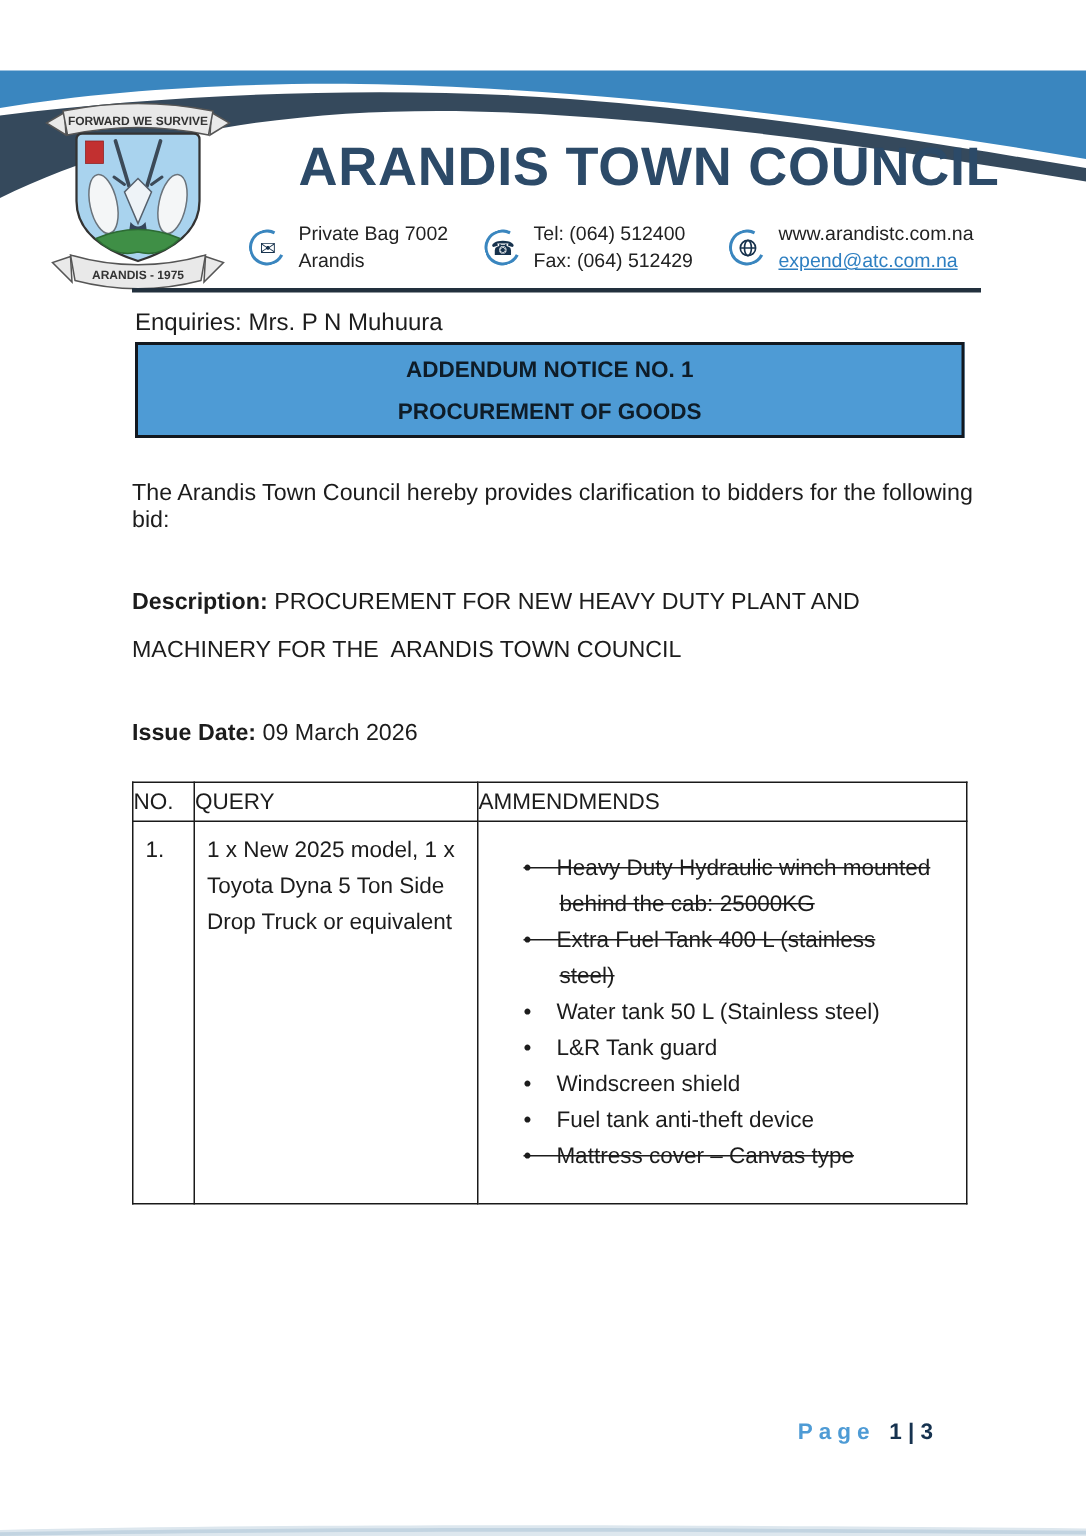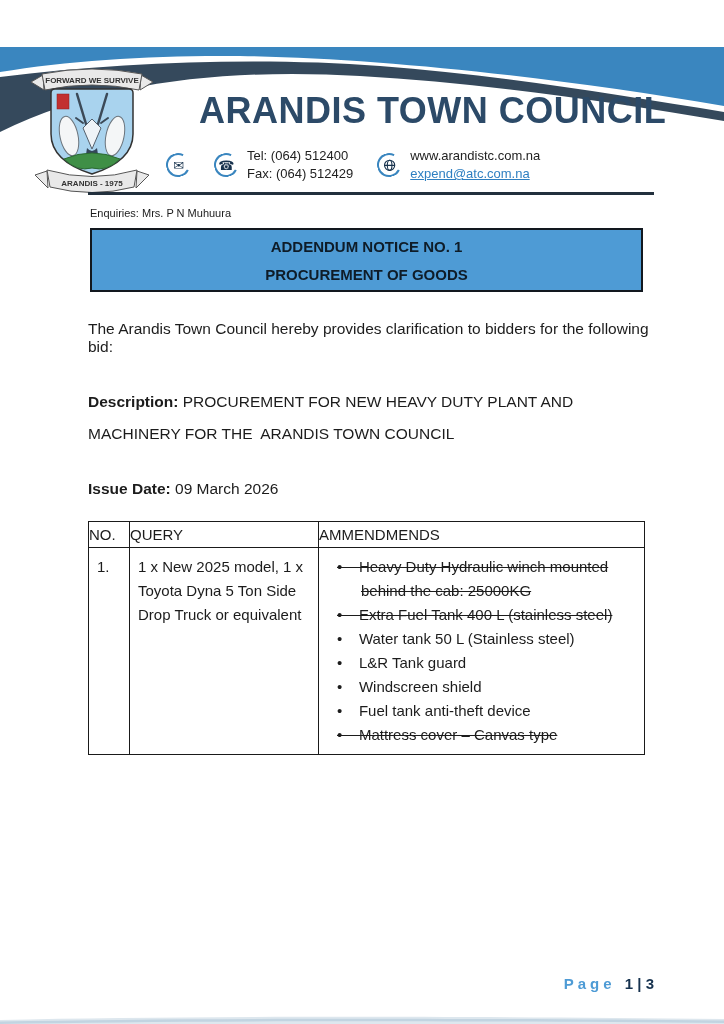--- a/index.html
+++ b/index.html
@@ -25,21 +25,21 @@
     width:24px; height:24px; flex:0 0 auto; box-sizing:border-box;
     border:2px solid #3a86bf; border-right-color:transparent; border-radius:50%;
     display:flex; align-items:center; justify-content:center;
     transform:rotate(-18deg); color:#17324d;
   }
   .arc > span, .arc > svg { transform:rotate(18deg); font-size:13px; line-height:1; }
   .contact .lines { font-size:13px; line-height:1.4; color:#222; }
   .email-link { color:#2e7fc1; text-decoration:underline; cursor:pointer; }
 
   .hrule { position:absolute; left:88px; top:192px; width:566px; height:3px; background:#22303d; }
-  .enquiries { position:absolute; left:90px; top:207px; font-size:11px; color:#1c1c1c; }
+  .enquiries { position:absolute; left:90px; top:207px; font-size:16px; color:#1c1c1c; }
 
   .banner {
     position:absolute; left:90px; top:228px; width:549px; height:60px;
     background:#4e9bd5; border:2px solid #12181f;
     display:flex; flex-direction:column; align-items:center; justify-content:center; gap:11px;
     font-size:15px; font-weight:bold; color:#0e1c28;
   }
 
   .content { position:absolute; left:88px; top:320px; width:566px; font-size:15.5px; }
   .content p { margin:0; }
@@ -49,25 +49,25 @@
   .issue { margin-top:30px !important; }
   .lbl { font-weight:bold; }
 
   table.addendum { margin-top:23px; width:557px; border-collapse:collapse; font-size:15px; table-layout:fixed; }
   table.addendum th, table.addendum td { border:1.6px solid #1a1a1a; }
   .tbl-title th { font-weight:bold; text-align:center; padding:4px 2px; font-size:15px; }
   .tbl-head td { font-weight:normal; text-align:left; padding:4px 0; }
   .col-no { width:40px; } .col-query { width:188px; }
   .tbl-row td { vertical-align:top; padding:7px 8px; line-height:1.6; }
   .clip { max-height:330px; overflow:hidden; }
-  ul.amend-list { list-style:none; margin:0; padding:0 0 0 10px; }
+  ul.amend-list { list-style:none; margin:12px; padding:0 0 0 10px; }
   li.amend { padding-left:24px; text-indent:-24px; }
   li.amend.struck { text-decoration:line-through; }
 
-  .footer { position:absolute; top:975px; left:0; width:622px; text-align:right; font-size:15px;padding-left:32px; }
+  .footer { position:absolute; top:946px; left:0; width:622px; text-align:right; font-size:15px; }
   .page-word { color:#4e9bd5; font-weight:bold; letter-spacing:4px; }
   .page-num  { color:#16324f; font-weight:bold; margin-left:5px; }
 </style>
 </head>
 <body>
 
 <svg class="swoosh-top" viewBox="0 0 724 170" preserveAspectRatio="none" aria-hidden="true">
   <path d="M0,47 L724,47 L724,106 C560,78 380,58 240,56 C160,55 70,60 0,72 Z" fill="#3a86bf"></path>
   <path d="M0,77 C120,62 260,57 380,66 C500,75 620,95 724,112 L724,121 C600,100 480,83 360,76 C240,69 110,78 0,132 Z" fill="#35495c"></path>
 </svg>
@@ -99,20 +99,24 @@
   <text x="66" y="124" text-anchor="middle" font-size="8" font-weight="bold" fill="#333">ARANDIS - 1975</text>
 </svg>
 
 <div class="org-title">ARANDIS TOWN COUNCIL</div>
 
 <div class="contacts">
   <div class="contact">
     <span class="arc">
         <span>✉</span>
       </span>
+    <div class="lines">
+      <div>Private Bag 7002</div>
+      <div>Arandis</div>
+    </div>
   </div>
   <div class="contact">
     <span class="arc">
         <span>☎</span>
       </span>
     <div class="lines">
       <div>Tel: (064) 512400</div>
       <div>Fax: (064) 512429</div>
     </div>
   </div>

